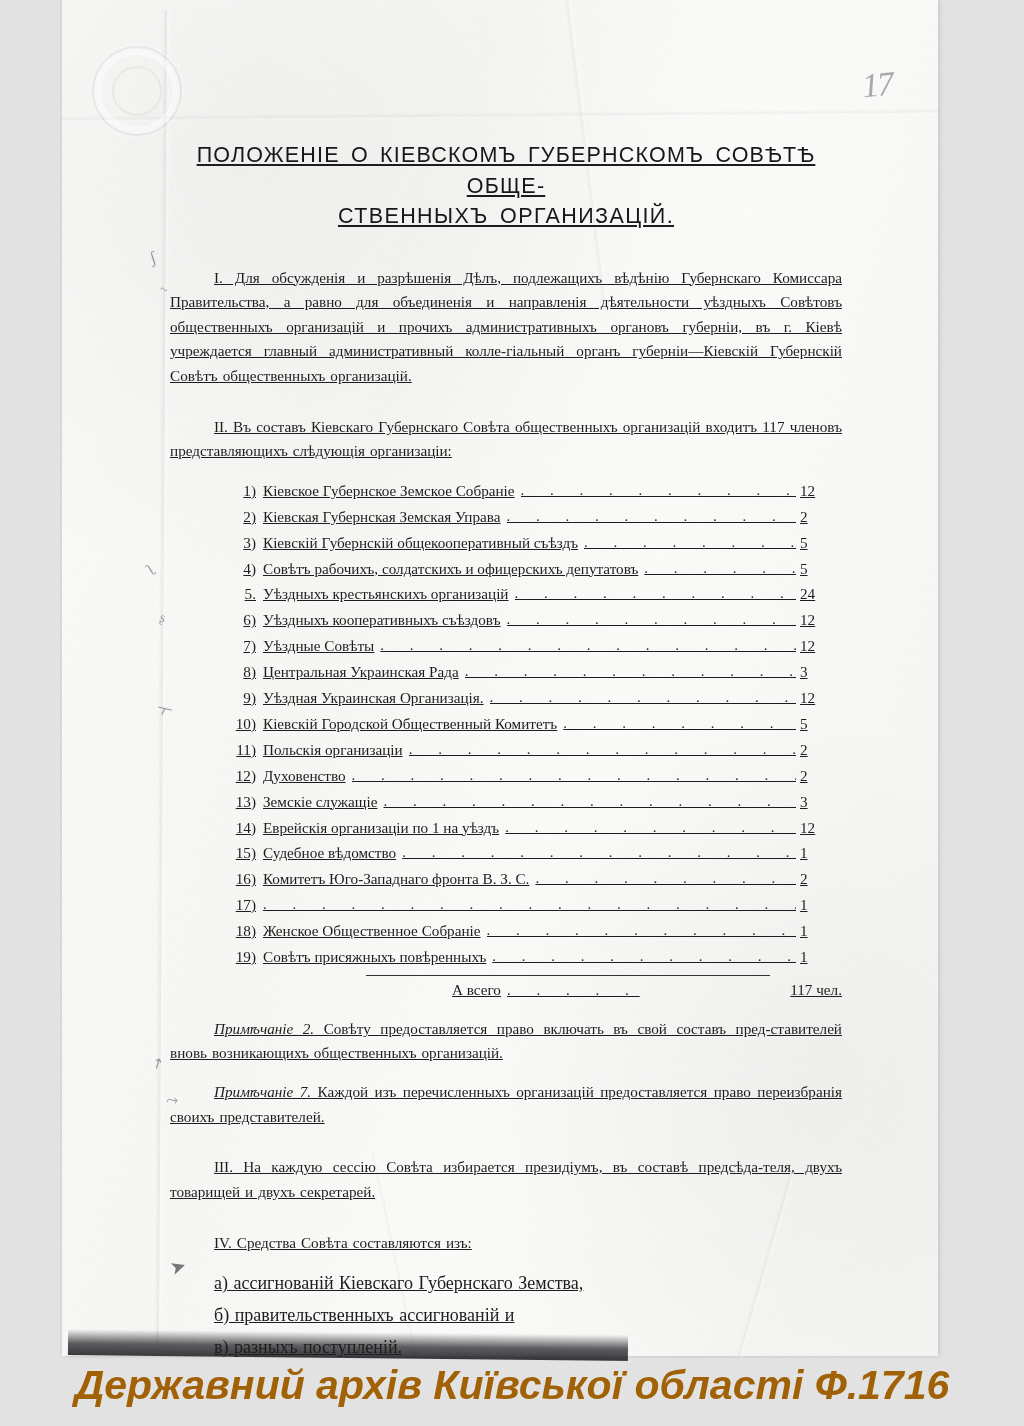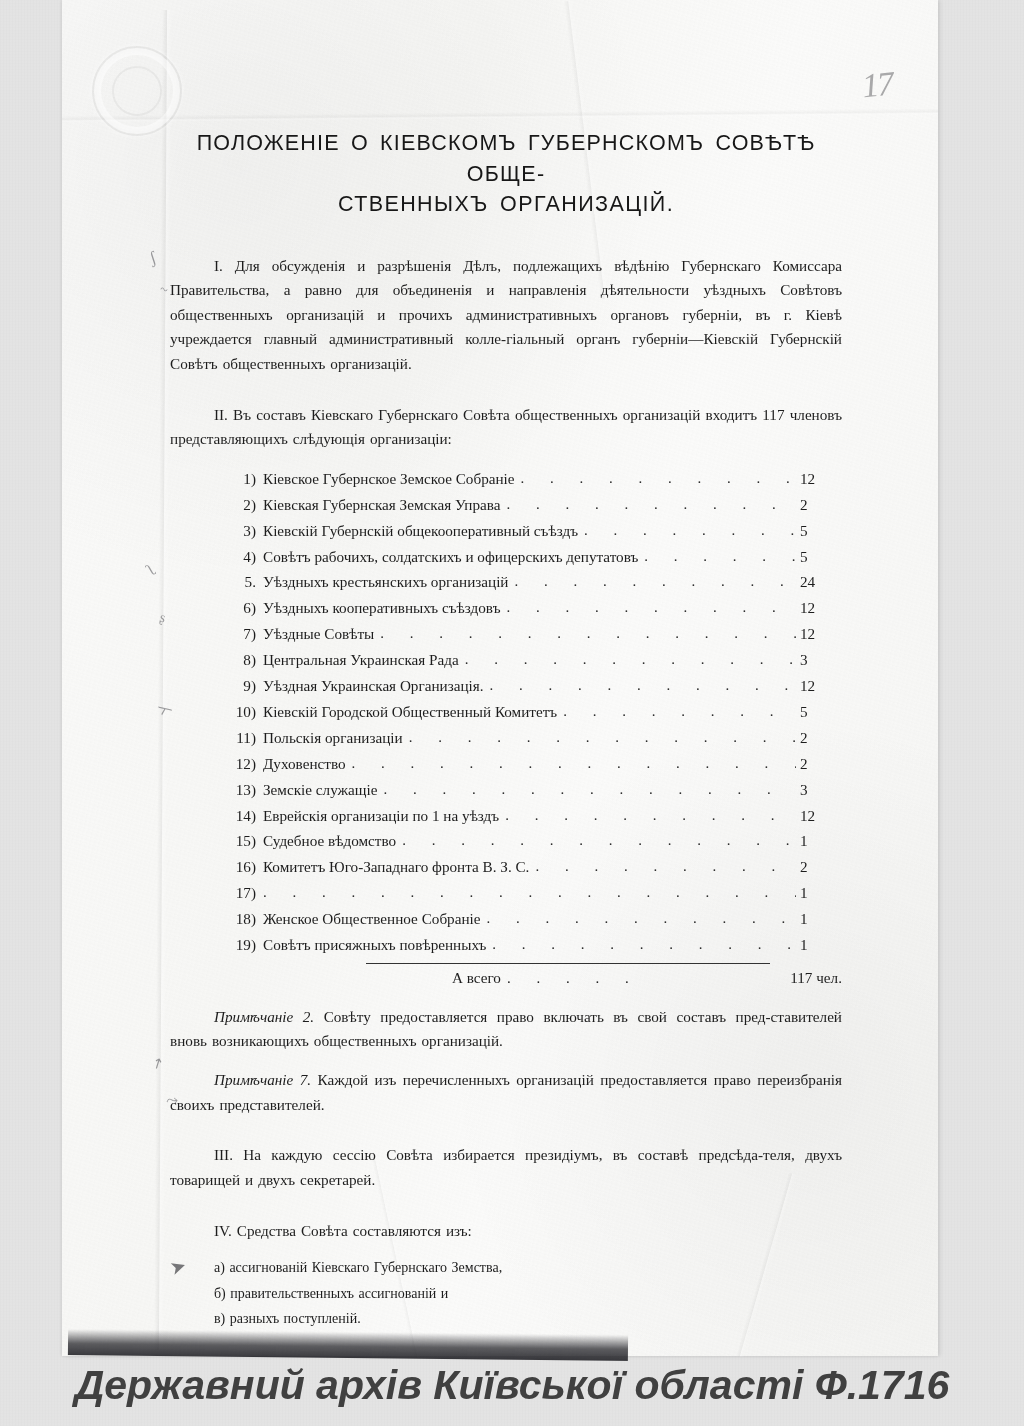--- a/index.html
+++ b/index.html
@@ -127,23 +127,24 @@
   .pm4 { left: 160px; top: 610px;  transform: rotate(14deg);  font-size: 14px; }
   .pm5 { left: 158px; top: 700px;  transform: rotate(-24deg); font-size: 14px; }
   .pm6 { left: 166px; top: 1092px; transform: rotate(-8deg);  font-size: 15px; }
   .pm7 { left: 170px; top: 1255px; transform: rotate(-18deg); font-size: 19px; color: rgba(40,40,45,0.62); }
   .pm8 { left: 152px; top: 1055px; transform: rotate(62deg);  font-size: 14px; }
 
   
   .content {
     position: absolute;
     left: 170px;
-    top: 128px;
+    top: 140px;
     width: 672px;
     color: #1d1d1d;
+    text-decoration: underline;
   }
 
   .doc-title {
     text-align: center;
     font-size: 21.5px;
     letter-spacing: 1.2px;
     line-height: 1.42;
     font-weight: normal;
     margin: 0 0 34px 0;
     color: #171717;
@@ -219,21 +220,21 @@
   .total-row .t-leader { flex: 1 1 auto; overflow: hidden; letter-spacing: 11px; font-size: 15px; }
   .total-row .t-value  { flex: 0 0 auto; padding-left: 2px; }
 
   .note .lbl {
     font-style: italic;
     font-family: "Liberation Serif", serif;
   }
 
   .sub-item {
     margin: 0 0 3px 0;
-    font-size: 14px;
+    font-size: 18px;
     line-height: 1.6;
     text-indent: 44px;
     word-spacing: 1px;
   }
 
   .sec-gap { height: 12px; }
 
   
   .watermark {
     position: absolute;
@@ -433,15 +434,15 @@
     <div id="sec4-items">
         <p class="sub-item">а) ассигнованій Кіевскаго Губернскаго Земства,</p>
         <p class="sub-item">б) правительственныхъ ассигнованій и</p>
         <p class="sub-item">в) разныхъ поступленій.</p>
       </div>
 
     <div class="sec-gap"></div>
 
   </div>
 
-  <div class="watermark" style="color: #404040;">Державний архів Київської області Ф.1716</div>
+  <div class="watermark" style="color: #a16207;">Державний архів Київської області Ф.1716</div>
 
 </div>
 
 </body></html>

